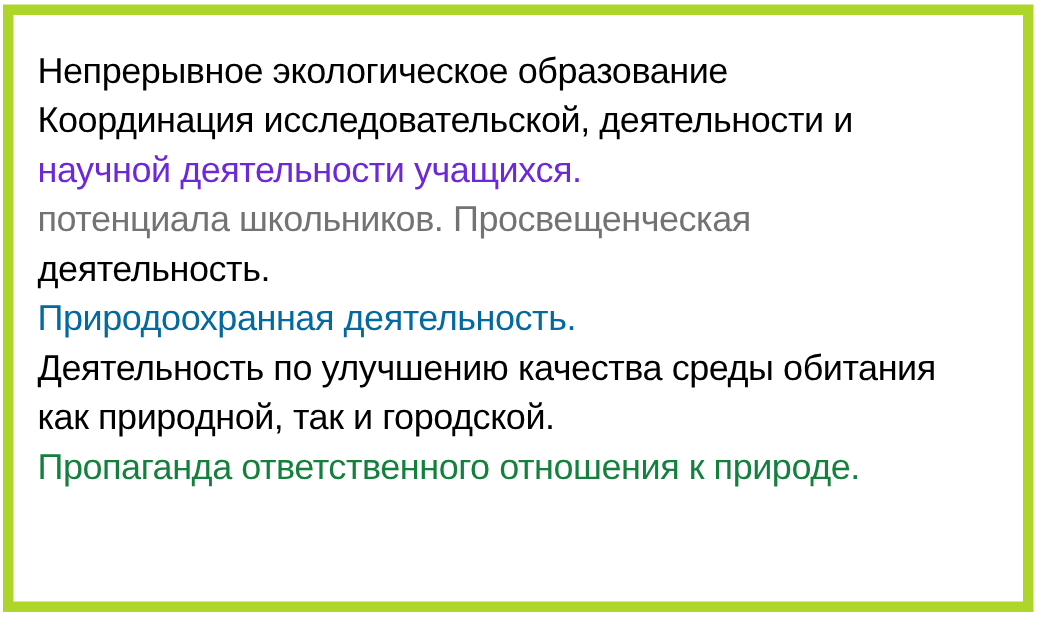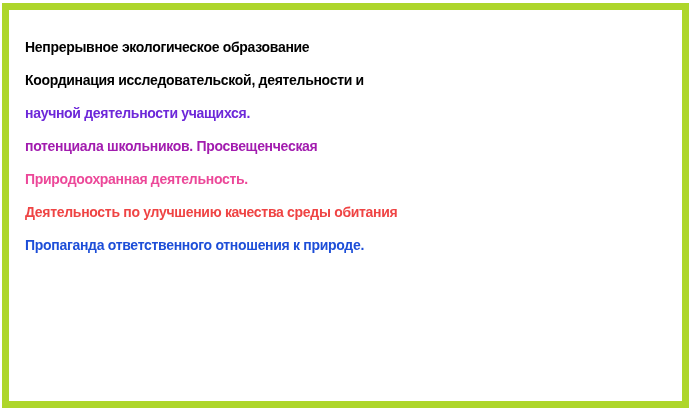--- a/index.html
+++ b/index.html
@@ -22,36 +22,38 @@
     width: 687px;
     height: 405px;
     box-sizing: border-box;
     border: 7px solid #aed62a; 
     background: #ffffff;
   }
   .text-box-content {
     padding: 21px 14px 0 16px;
   }
   .text-line {
-    font-size: 14px;
-    font-weight: bold;
+    font-size: 24px;
+    font-weight: normal;
     color: #000000;
     line-height: 33px;
     letter-spacing: -0.3px;
     white-space: nowrap;
   }
 </style>
 </head>
 <body>
 
 <div class="canvas">
   <div class="text-box-frame" style="border-color: rgb(174, 214, 42); background: rgb(255, 255, 255);">
     <div class="text-box-content">
       <div class="text-line" style="color: rgb(0, 0, 0);">Непрерывное экологическое образование</div>
       <div class="text-line" style="color: rgb(0, 0, 0);">Координация исследовательской, деятельности и</div>
       <div class="text-line" style="color: #6d28d9;">научной деятельности учащихся.</div>
-      <div class="text-line" style="color: #a21caf;">потенциала школьников. Просвещенческая</div>
-      <div class="text-line" style="color: #ec4899;">Природоохранная деятельность.</div>
-      <div class="text-line" style="color: #ef4444;">Деятельность по улучшению качества среды обитания</div>
-      <div class="text-line" style="color: #1d4ed8;">Пропаганда ответственного отношения к природе.</div>
+      <div class="text-line" style="color: #737373;">потенциала школьников. Просвещенческая</div>
+      <div class="text-line" style="color: rgb(0, 0, 0);">деятельность.</div>
+      <div class="text-line" style="color: #0369a1;">Природоохранная деятельность.</div>
+      <div class="text-line" style="color: #000000;">Деятельность по улучшению качества среды обитания</div>
+      <div class="text-line" style="color: rgb(0, 0, 0);">как природной, так и городской.</div>
+      <div class="text-line" style="color: #15803d;">Пропаганда ответственного отношения к природе.</div>
     </div>
   </div>
 </div>
 
 </body></html>

